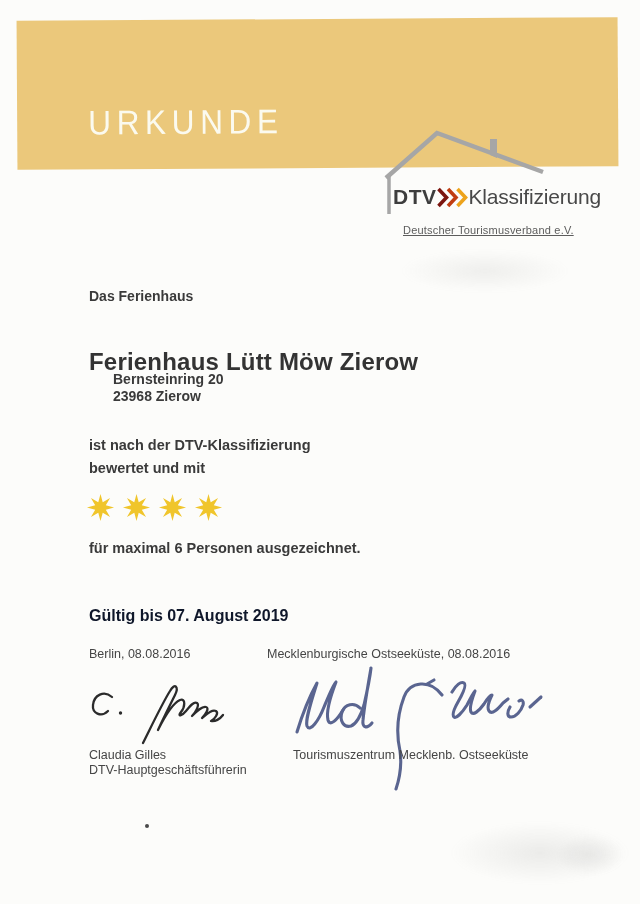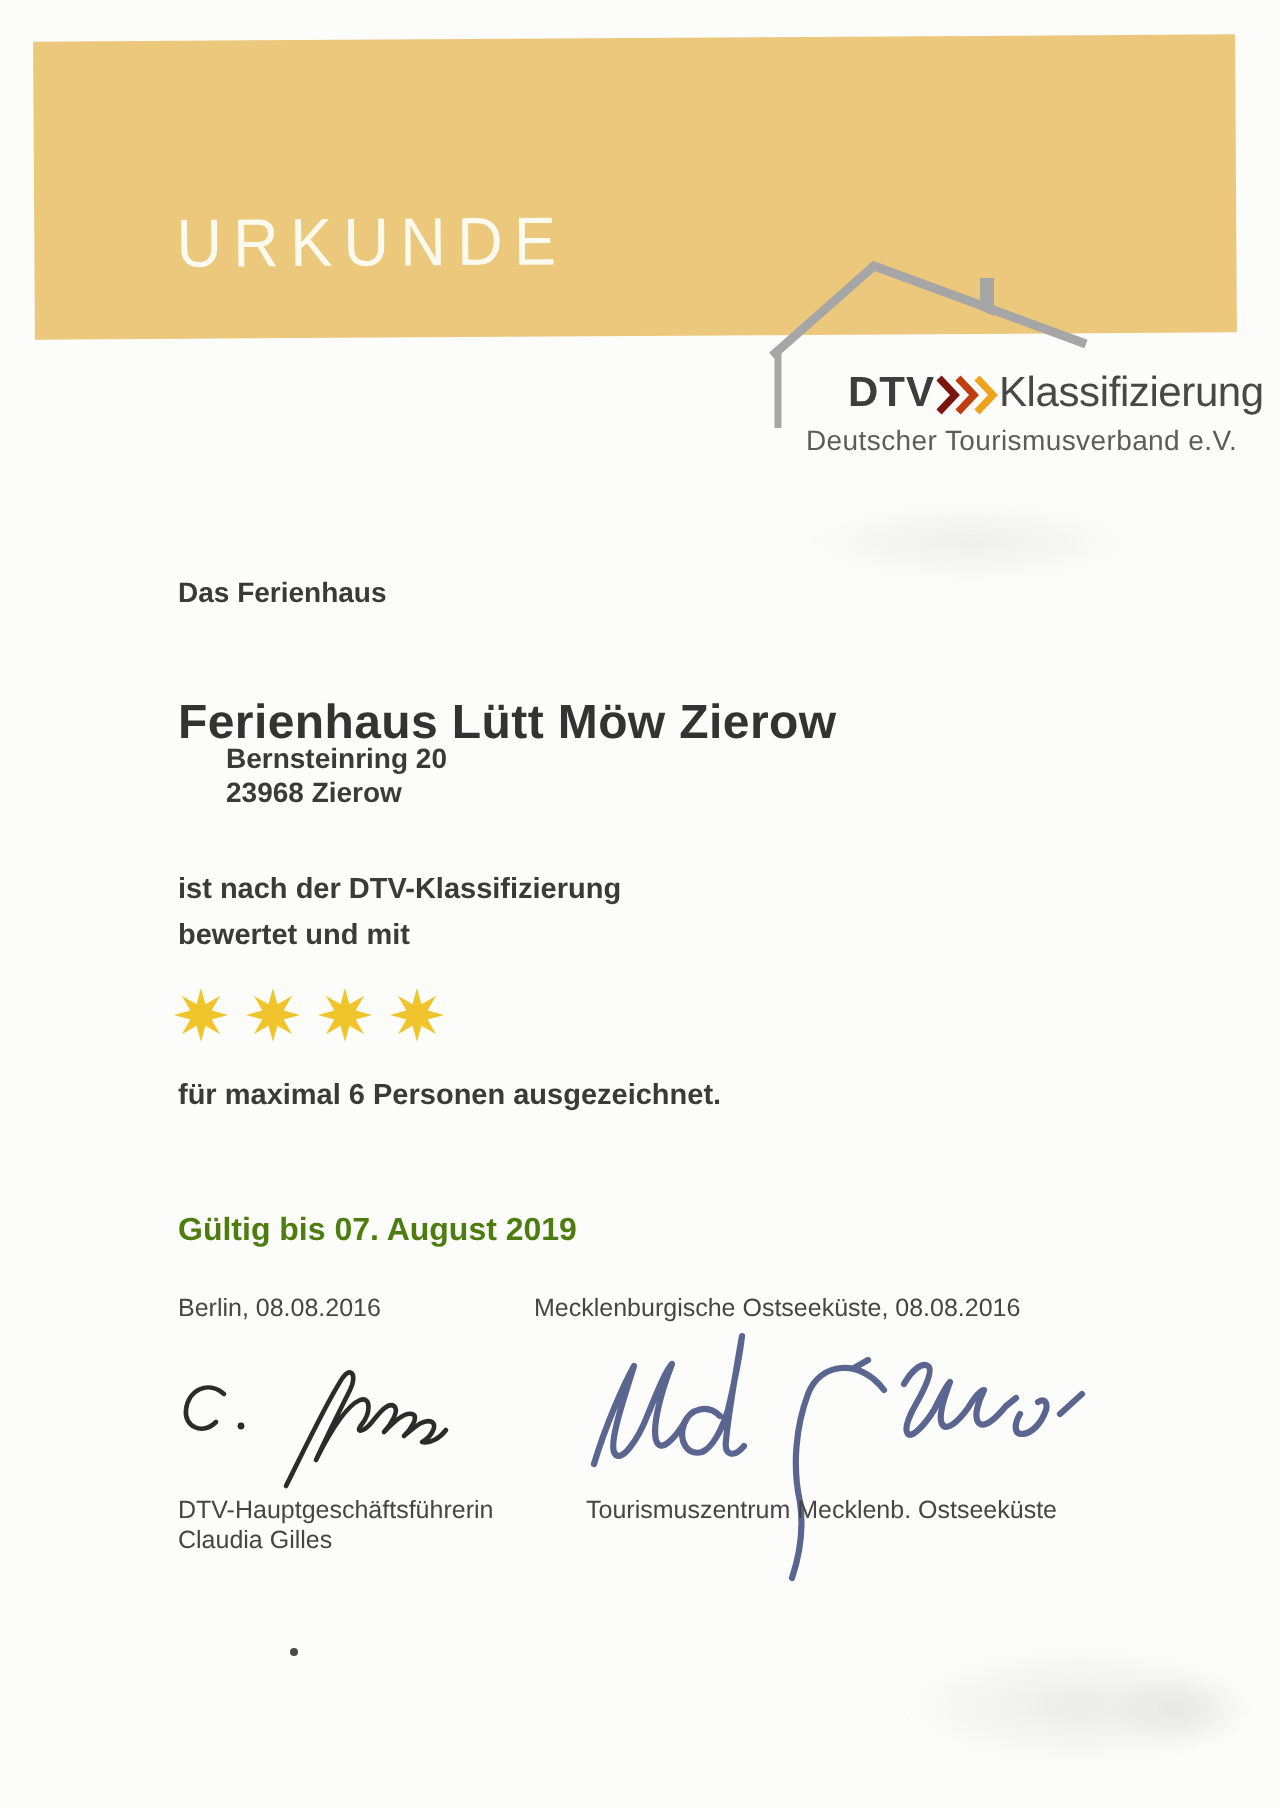--- a/index.html
+++ b/index.html
@@ -17,33 +17,33 @@
   }
   .banner-title{
     position:absolute;left:71px;top:83px;
     font-size:34px;font-weight:400;letter-spacing:6px;
     transform:scaleX(0.93);transform-origin:left center;
     white-space:nowrap;
   }
   
   .roof-svg{left:378px;top:124px;width:178px;height:96px;}
   .logo-row{
-    left:424px;top:185px;display:flex;align-items:center;gap:0;white-space:nowrap;
+    left:393px;top:185px;display:flex;align-items:center;gap:0;white-space:nowrap;
   }
   .logo-abbr{font-size:21px;font-weight:700;color:#3d3d3d;letter-spacing:0.5px;}
   .logo-wordmark{font-size:21px;font-weight:400;color:#484848;letter-spacing:-0.2px;}
-  .logo-sub{left:403px;top:212px;font-size:14px;color:#5c5c5c;letter-spacing:0.2px;}
+  .logo-sub{left:403px;top:224px;font-size:11px;color:#5c5c5c;letter-spacing:0.2px;text-decoration:underline;}
   
   .intro{left:89px;top:288px;font-size:14px;font-weight:700;}
   .prop-name{left:89px;top:310px;font-size:24px;font-weight:700;color:#333;letter-spacing:0.2px;margin-top:38px;}
   .address{left:89px;top:371px;font-size:14px;font-weight:700;line-height:17px;margin-left:24px;}
   .statement{left:89px;top:434px;font-size:14.5px;font-weight:700;line-height:22.5px;}
   .stars{left:86px;top:493px;display:flex;gap:7px;}
   .capacity{left:89px;top:540px;font-size:14.5px;font-weight:700;}
-  .validity{left:89px;top:607px;font-size:16px;font-weight:700;color:#4d7c0f;}
+  .validity{left:89px;top:607px;font-size:16px;font-weight:700;color:#0f172a;}
   .date-left{left:89px;top:647px;font-size:12.5px;color:#454545;}
   .date-right{left:267px;top:647px;font-size:12.5px;color:#454545;}
   .sig-svg{left:60px;top:655px;width:500px;height:145px;}
   .signer{font-size:12.5px;line-height:15px;color:#454545;}
   .signer-left{left:89px;top:748px;}
   .signer-right{left:293px;top:748px;}
   
   .noise{pointer-events:none;filter:blur(2px);}
   .noise1{left:400px;top:250px;width:170px;height:42px;
     background:radial-gradient(ellipse at center, rgba(150,150,150,0.13), transparent 70%);}
@@ -124,22 +124,22 @@
     <path d="M300,53 C294,47 285,49 282,57 C279,66 284,73 291,71 C296,69 301,60 304,50 C307,37 310,22 311,13 C308,30 304,55 303,65 C302,73 307,74 312,68"></path>
     <path d="M382,40 C370,24 350,26 344,42 C338,58 336,78 340,96 C342,110 340,122 336,134"></path>
     <path d="M367,29 L374,25"></path>
     <path d="M392,37 C396,30 401,26 404,28 C407,30 402,40 398,47 C394,54 392,60 394,62 C396,64 402,58 407,50 C410,44 413,38 415,36 C412,44 409,53 411,57 C413,61 419,56 424,49 C427,44 430,40 432,40 C429,46 427,53 429,56 C432,60 438,54 443,48 L448,44"></path>
     <path d="M450,52 C447,57 447,62 451,62 C456,62 461,56 463,50 C464,46 462,44 459,46"></path>
     <path d="M470,52 L481,42"></path>
   </g>
 </svg>
 
 <div class="abs signer signer-left">
+  <div>Claudia Gilles</div>
   <div>DTV-Hauptgeschäftsführerin</div>
-  <div>Claudia Gilles</div>
 </div>
 <div class="abs signer signer-right">
   <div>Tourismuszentrum Mecklenb. Ostseeküste</div>
 </div>
 
 <div class="abs noise noise1"></div>
 <div class="abs noise noise2"></div>
 <div class="abs noise noise3"></div>
 <div class="abs speck"></div>
 

